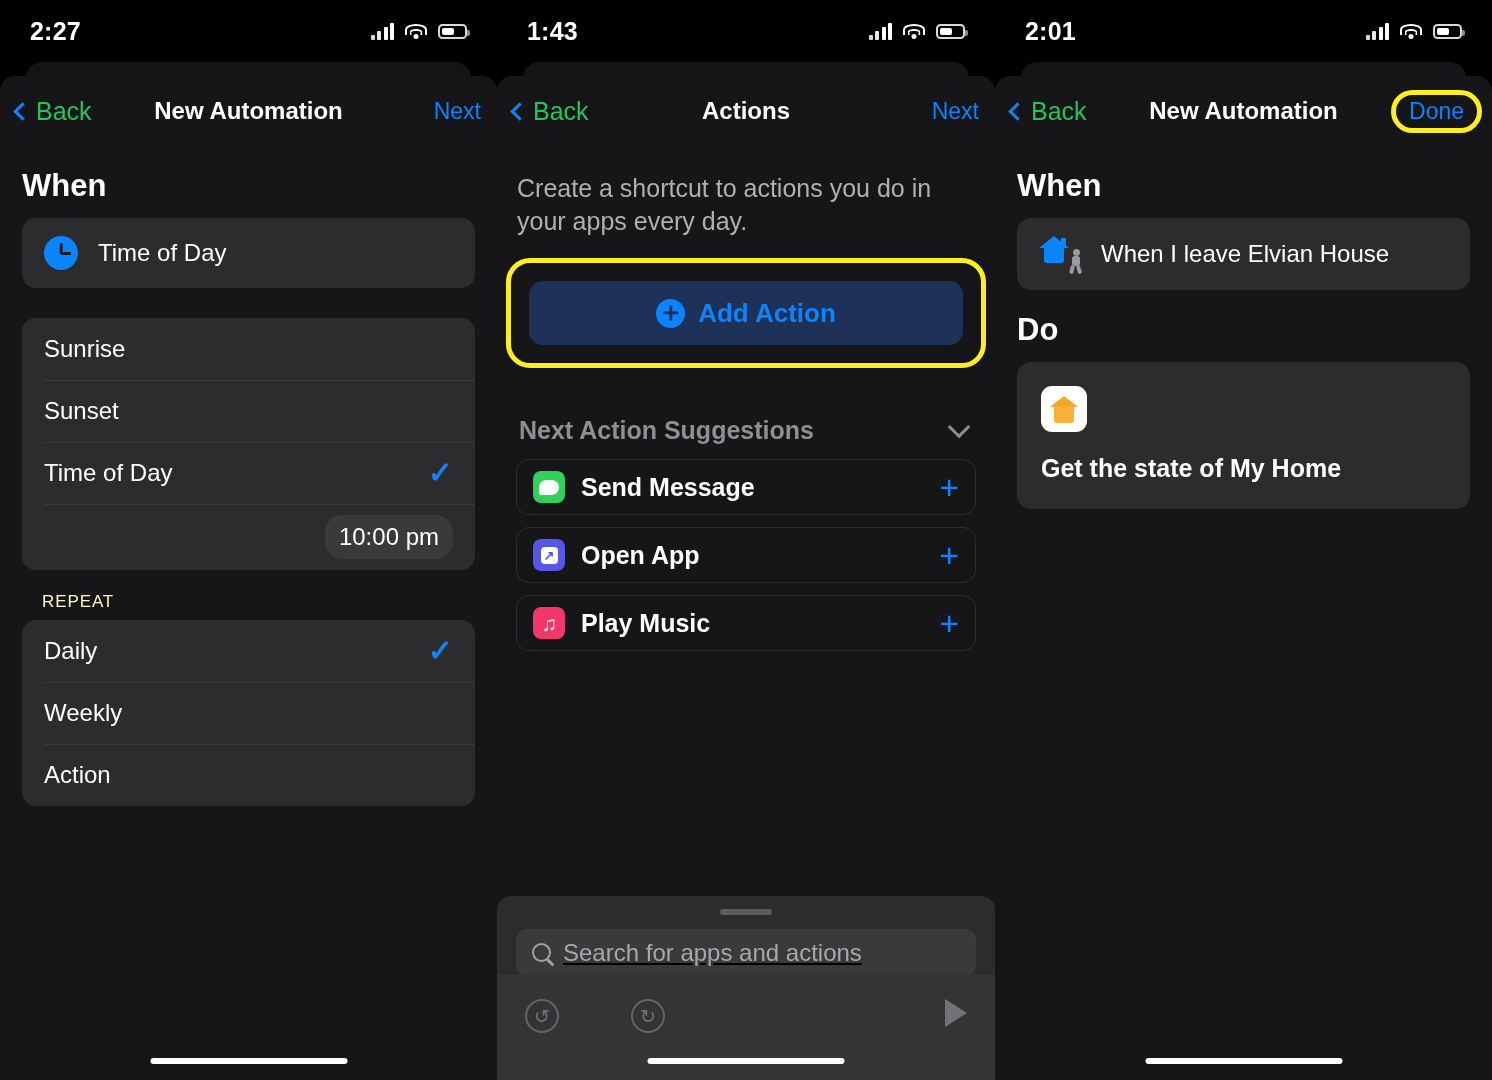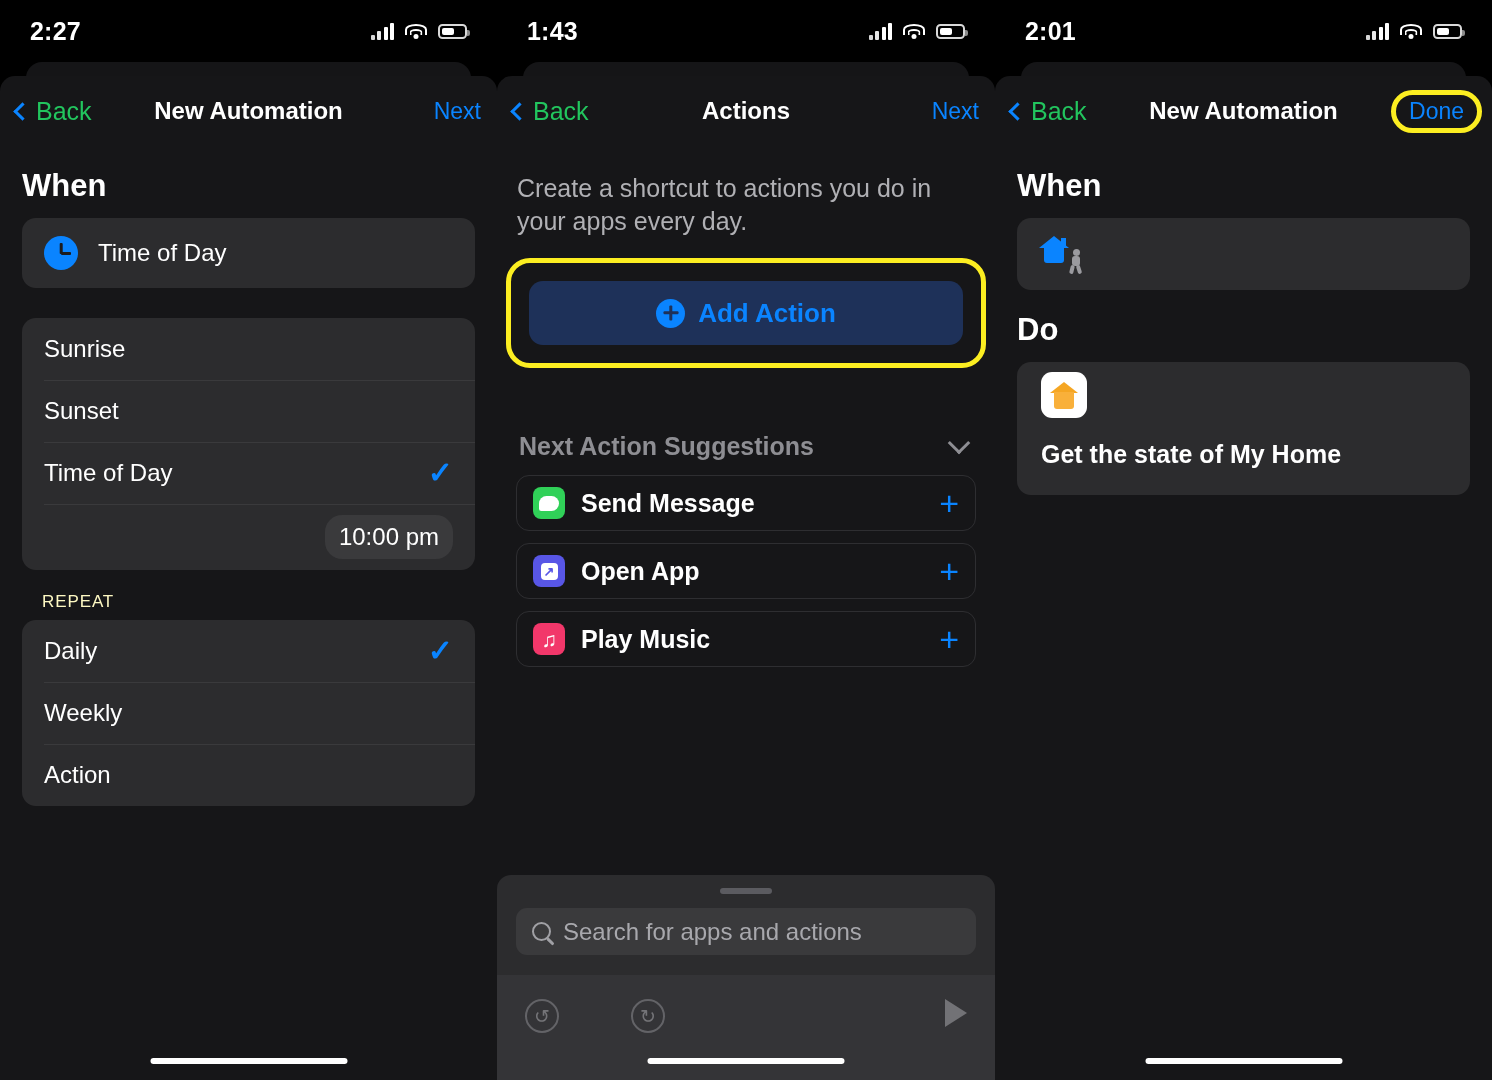--- a/index.html
+++ b/index.html
@@ -98,42 +98,42 @@
   .addaction-wrap { margin:0 9px; padding:18px; border:5px solid #fcee21; border-radius:24px; }
   .addaction {
     background:#1e3159; border-radius:14px; height:64px;
     display:flex; align-items:center; justify-content:center; gap:13px;
     color:#0a84ff; font-size:26px; font-weight:700; cursor:pointer;
   }
   .plus-circle { width:29px; height:29px; border-radius:50%; background:#0a84ff; position:relative; flex:0 0 auto; }
   .plus-circle::before { content:""; position:absolute; left:50%; top:50%; width:15px; height:3.4px; background:#1e3159; transform:translate(-50%,-50%); border-radius:1px; }
   .plus-circle::after  { content:""; position:absolute; left:50%; top:50%; width:3.4px; height:15px; background:#1e3159; transform:translate(-50%,-50%); border-radius:1px; }
 
-  .sugg-head { display:flex; align-items:center; justify-content:space-between; padding:64px 28px 14px 22px;text-align:right; }
+  .sugg-head { display:flex; align-items:center; justify-content:space-between; padding:48px 28px 14px 22px;text-align:right; }
   .sugg-head .t { color:#8e8e93; font-size:25px; font-weight:700; }
   .chev-d { width:16px; height:16px; border-right:3.6px solid #8e8e93; border-bottom:3.6px solid #8e8e93; transform:rotate(45deg); margin-top:-7px; }
   .sugg-row {
     margin:0 19px 12px 19px; height:56px;
     border:1px solid #2e2e31; border-radius:13px;
     display:flex; align-items:center; padding:0 16px; gap:16px; cursor:pointer;
   }
   .app-icon { width:32px; height:32px; border-radius:8px; flex:0 0 auto; position:relative; display:flex; align-items:center; justify-content:center; }
   .app-icon.msg { background:#30d158; }
   .app-icon.msg::before { content:""; width:20px; height:15px; background:#fff; border-radius:10px 10px 10px 3px; }
   .app-icon.openapp { background:#5856e6; }
   .app-icon.openapp span { width:17px; height:17px; background:#fff; border-radius:4px; display:flex; align-items:center; justify-content:center; color:#5856e6; font-size:13px; font-weight:700; }
   .app-icon.music { background:#f2376a; }
   .app-icon.music span { color:#fff; font-size:21px; line-height:1; }
   .sugg-row .name { flex:1; color:#fff; font-size:25px; font-weight:700; }
   .plus-sign { color:#0a84ff; font-size:34px; font-weight:300; line-height:1; }
 
   
   .bottom-sheet {
-    position:absolute; left:0; right:0; bottom:0; height:205px;
-    background:#2c2c2e; border-radius:14px 14px 0 0; z-index:25; overflow:hidden;
+    position:absolute; left:0; right:0; bottom:0; height:184px;
+    background:#2c2c2e; border-radius:14px 14px 0 0; z-index:25; overflow:hidden;text-decoration:underline;
   }
   .grabber { width:52px; height:6px; background:#5b5b60; border-radius:3px; margin:13px auto 0 auto; }
   .searchbar {
     margin:14px 19px 0 19px; height:47px; background:#3a3a3c; border-radius:11px;
     display:flex; align-items:center; gap:12px; padding:0 16px;
   }
   .mag { width:19px; height:19px; border:2.6px solid #a0a0a5; border-radius:50%; position:relative; flex:0 0 auto; }
   .mag::after { content:""; position:absolute; right:-6px; bottom:-4px; width:9px; height:2.6px; background:#a0a0a5; transform:rotate(45deg); border-radius:2px; }
   .search-ph { color:#a8a8ad; font-size:24px; }
   .toolbar {
@@ -149,21 +149,21 @@
   .house-walk { width:46px; height:40px; position:relative; margin-right:16px; flex:0 0 auto; }
   .house-walk .roof { position:absolute; left:0; top:2px; width:0; height:0; border-left:15px solid transparent; border-right:15px solid transparent; border-bottom:12px solid #0a84ff; }
   .house-walk .body { position:absolute; left:5px; top:13px; width:20px; height:16px; background:#0a84ff; border-radius:0 0 3px 3px; }
   .house-walk .chim { position:absolute; left:22px; top:4px; width:5px; height:9px; background:#0a84ff; }
   .house-walk .ped { position:absolute; right:0; bottom:0; width:17px; height:25px; }
   .house-walk .ped .h { position:absolute; left:5px; top:0; width:7px; height:7px; border-radius:50%; background:#9a9a9f; }
   .house-walk .ped .t2 { position:absolute; left:4px; top:7px; width:8px; height:10px; background:#9a9a9f; border-radius:3px; }
   .house-walk .ped .l1 { position:absolute; left:2px; top:16px; width:4px; height:9px; background:#9a9a9f; border-radius:2px; transform:rotate(14deg); }
   .house-walk .ped .l2 { position:absolute; left:9px; top:16px; width:4px; height:9px; background:#9a9a9f; border-radius:2px; transform:rotate(-18deg); }
 
-  .do-card { margin:0 22px; background:#2c2c2e; border-radius:14px; padding:10px 24px 26px 24px; }
+  .do-card { margin:0 22px; background:#2c2c2e; border-radius:14px; padding:24px 24px 26px 24px; }
   .home-icon {
     width:46px; height:46px; background:#fff; border-radius:11px;
     display:flex; align-items:center; justify-content:center; margin-bottom:22px;
   }
   .home-glyph { width:30px; height:27px; position:relative; }
   .home-glyph .r { position:absolute; left:1px; top:0; width:0; height:0; border-left:14px solid transparent; border-right:14px solid transparent; border-bottom:11px solid #f5a623; }
   .home-glyph .b { position:absolute; left:5px; top:10px; width:20px; height:17px; background:#f9b03a; border-radius:0 0 3px 3px; }
   .do-text { color:#fff; font-size:25px; font-weight:700; }
 
   
@@ -381,20 +381,21 @@
             <span class="roof"></span>
               <span class="chim"></span>
               <span class="body"></span>
             <span class="ped">
                 <span class="h"></span>
                 <span class="t2"></span>
                 <span class="l1"></span>
                 <span class="l2"></span>
               </span>
           </span>
+          <span class="label">When I leave Elvian House</span>
         </div>
       </div>
 
       <div class="sec-title">Do</div>
 
       <div class="do-card">
         <div class="home-icon">
           <span class="home-glyph">
               <span class="r"></span>
               <span class="b"></span>

